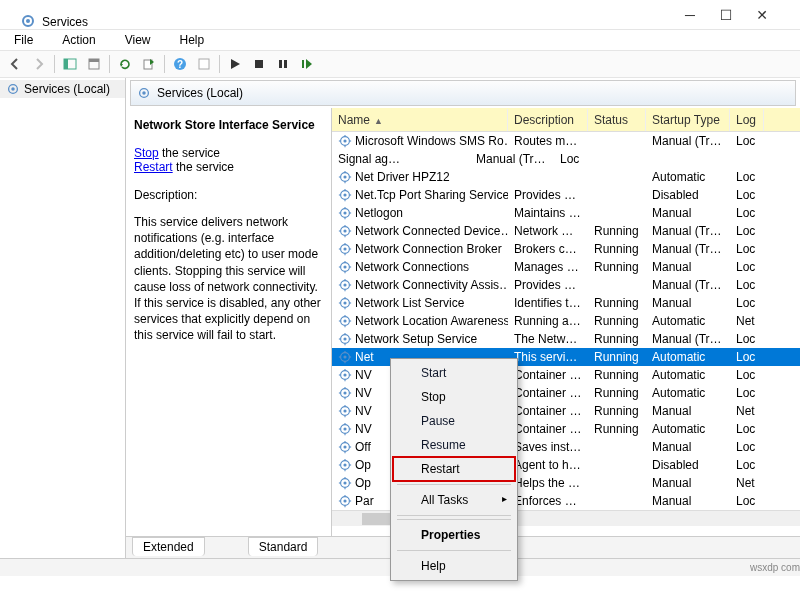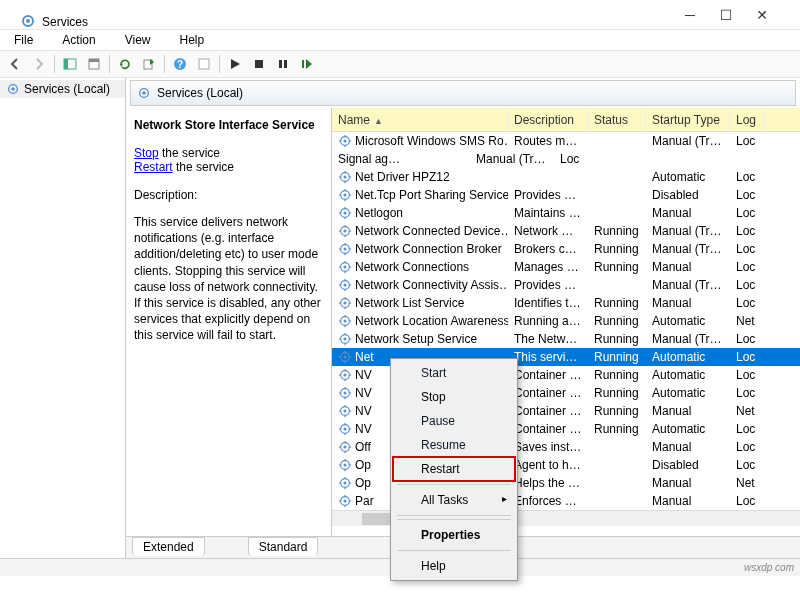--- a/index.html
+++ b/index.html
@@ -35,21 +35,21 @@
 .col-logon { width: 34px; }
 .list-body { overflow: hidden; }
 .row { display: flex; height: 18px; align-items: center; font-size: 12px; }
 .row.selected { background: #0078d7; color: #fff; }
 .row .cell { padding: 1px 6px; white-space: nowrap; overflow: hidden; text-overflow: ellipsis; }
 .row .cell.name-cell { display: flex; align-items: center; gap: 3px; }
 .gear-svg { width: 14px; height: 14px; flex-shrink: 0; }
 .tabs-bar { height: 22px; border-top: 1px solid #ccc; display: flex; align-items: flex-start; padding-left: 6px; background: #f4f4f4; gap: 44px; }
 .tab { padding: 2px 10px; border: 1px solid #ccc; border-bottom: none; border-radius: 0 0 4px 4px; background: #fff; font-size: 12px; margin-right: -1px; }
 .tab.active { font-weight: normal; background: #fff; }
-.statusbar { height: 18px; border-top: 1px solid #ccc; background: #f4f4f4; display: flex; justify-content: flex-end; align-items: center; padding-right: 6px; font-size: 10px; color: #888; font-style: italic; }
+.statusbar { height: 18px; border-top: 1px solid #ccc; background: #f4f4f4; display: flex; justify-content: flex-end; align-items: center; font-size: 10px; color: #888; }
 .context-menu { position: absolute; background: #f0f0f0; border: 1px solid #999; box-shadow: 3px 3px 6px rgba(0,0,0,0.25); width: 128px; z-index: 10; padding: 2px; }
 .ctx-item { padding: 5px 10px 5px 28px; font-size: 12px; position: relative; }
 .ctx-item.disabled { color: #0f172a; }
 .ctx-item.highlighted { outline: 2px solid #d30000; outline-offset: -1px; }
 .ctx-sep { height: 1px; background: #ccc; margin: 3px 4px; }
 .ctx-sub::after { content: "▸"; position: absolute; right: 8px; top: 5px; font-size: 10px; }
 .sort-ind { font-size: 9px; margin-left: 4px; color: #666; }
 .scroll-h { height: 16px; background: #f0f0f0; border-top: 1px solid #ddd; position: relative; }
 .scroll-h::before, .scroll-h::after { content: ""; position: absolute; top: 3px; width: 10px; height: 10px; }
 .scroll-h .thumb { position: absolute; left: 30px; top: 2px; height: 12px; width: 80px; background: #ccc; }

